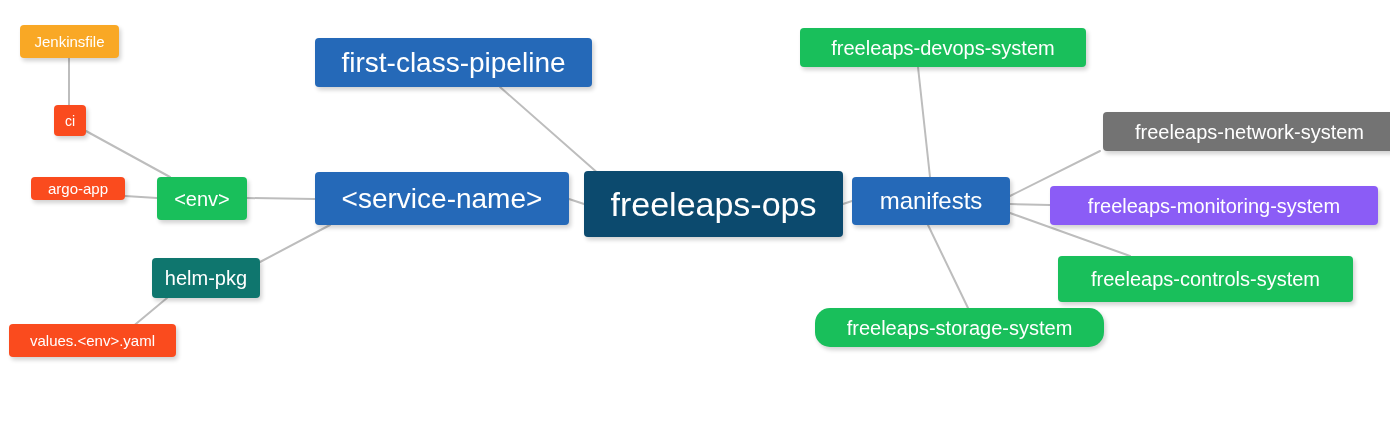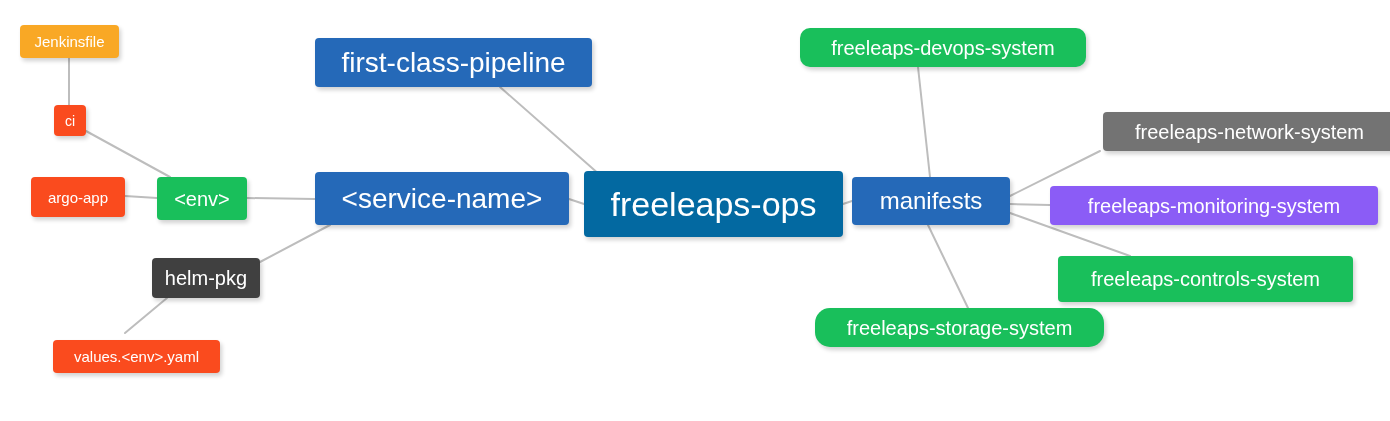--- a/index.html
+++ b/index.html
@@ -72,45 +72,45 @@
       <line x1="1010" y1="213" x2="1130" y2="256" stroke="#bdbdbd" stroke-width="2" stroke-linecap="round"></line>
       <line x1="928" y1="225" x2="968" y2="308" stroke="#bdbdbd" stroke-width="2" stroke-linecap="round"></line>
     </svg>
   <div id="node-layer">
       <div class="node tier-tiny" style="left: 20px; top: 25px; width: 99px; height: 33px; background: rgb(249, 168, 37);">
         <span class="node-label">Jenkinsfile</span>
       </div>
       <div class="node tier-micro" style="left: 54px; top: 105px; width: 32px; height: 31px; background: rgb(250, 75, 30);">
         <span class="node-label">ci</span>
       </div>
-      <div class="node tier-tiny" style="left: 31px; top: 177px; width: 94px; height: 40px; background: rgb(250, 75, 30);">
+      <div class="node tier-tiny" style="left: 31px; top: 177px; width: 94px; height: 23px; background: rgb(250, 75, 30);">
         <span class="node-label">argo-app</span>
       </div>
       <div class="node tier-small" style="left: 157px; top: 177px; width: 90px; height: 43px; background: rgb(25, 191, 91);">
         <span class="node-label">&lt;env&gt;</span>
       </div>
-      <div class="node tier-small" style="left: 152px; top: 258px; width: 108px; height: 40px; background: #404040;">
+      <div class="node tier-small" style="left: 152px; top: 258px; width: 108px; height: 40px; background: #0f766e;">
         <span class="node-label">helm-pkg</span>
       </div>
-      <div class="node tier-tiny" style="left: 9px; top: 340px; width: 167px; height: 33px; background: rgb(250, 75, 30); margin-left: 44px;">
+      <div class="node tier-tiny" style="left: 9px; top: 324px; width: 167px; height: 33px; background: rgb(250, 75, 30);">
         <span class="node-label">values.&lt;env&gt;.yaml</span>
       </div>
       <div class="node tier-major" style="left: 315px; top: 38px; width: 277px; height: 49px; background: rgb(37, 105, 184);">
         <span class="node-label">first-class-pipeline</span>
       </div>
       <div class="node tier-major" style="left: 315px; top: 172px; width: 254px; height: 53px; background: rgb(37, 105, 184);">
         <span class="node-label">&lt;service-name&gt;</span>
       </div>
-      <div class="node tier-root" style="left: 584px; top: 171px; width: 259px; height: 66px; background: #0369a1;">
+      <div class="node tier-root" style="left: 584px; top: 171px; width: 259px; height: 66px; background: #0c4a6e;">
         <span class="node-label">freeleaps-ops</span>
       </div>
       <div class="node tier-mid" style="left: 852px; top: 177px; width: 158px; height: 48px; background: rgb(37, 105, 184);">
         <span class="node-label">manifests</span>
       </div>
-      <div class="node tier-small" style="left: 800px; top: 28px; width: 286px; height: 39px; background: rgb(25, 191, 91); border-radius: 10px;">
+      <div class="node tier-small" style="left: 800px; top: 28px; width: 286px; height: 39px; background: rgb(25, 191, 91);">
         <span class="node-label">freeleaps-devops-system</span>
       </div>
       <div class="node tier-small" style="left: 1055px; top: 112px; width: 293px; height: 39px; background: #737373; margin-left: 48px;">
         <span class="node-label">freeleaps-network-system</span>
       </div>
       <div class="node tier-small" style="left: 1050px; top: 186px; width: 328px; height: 39px; background: #8b5cf6; justify-content: center;">
         <span class="node-label">freeleaps-monitoring-system</span>
       </div>
       <div class="node tier-small" style="left: 1058px; top: 256px; width: 295px; height: 46px; background: rgb(25, 191, 91);">
         <span class="node-label">freeleaps-controls-system</span>

